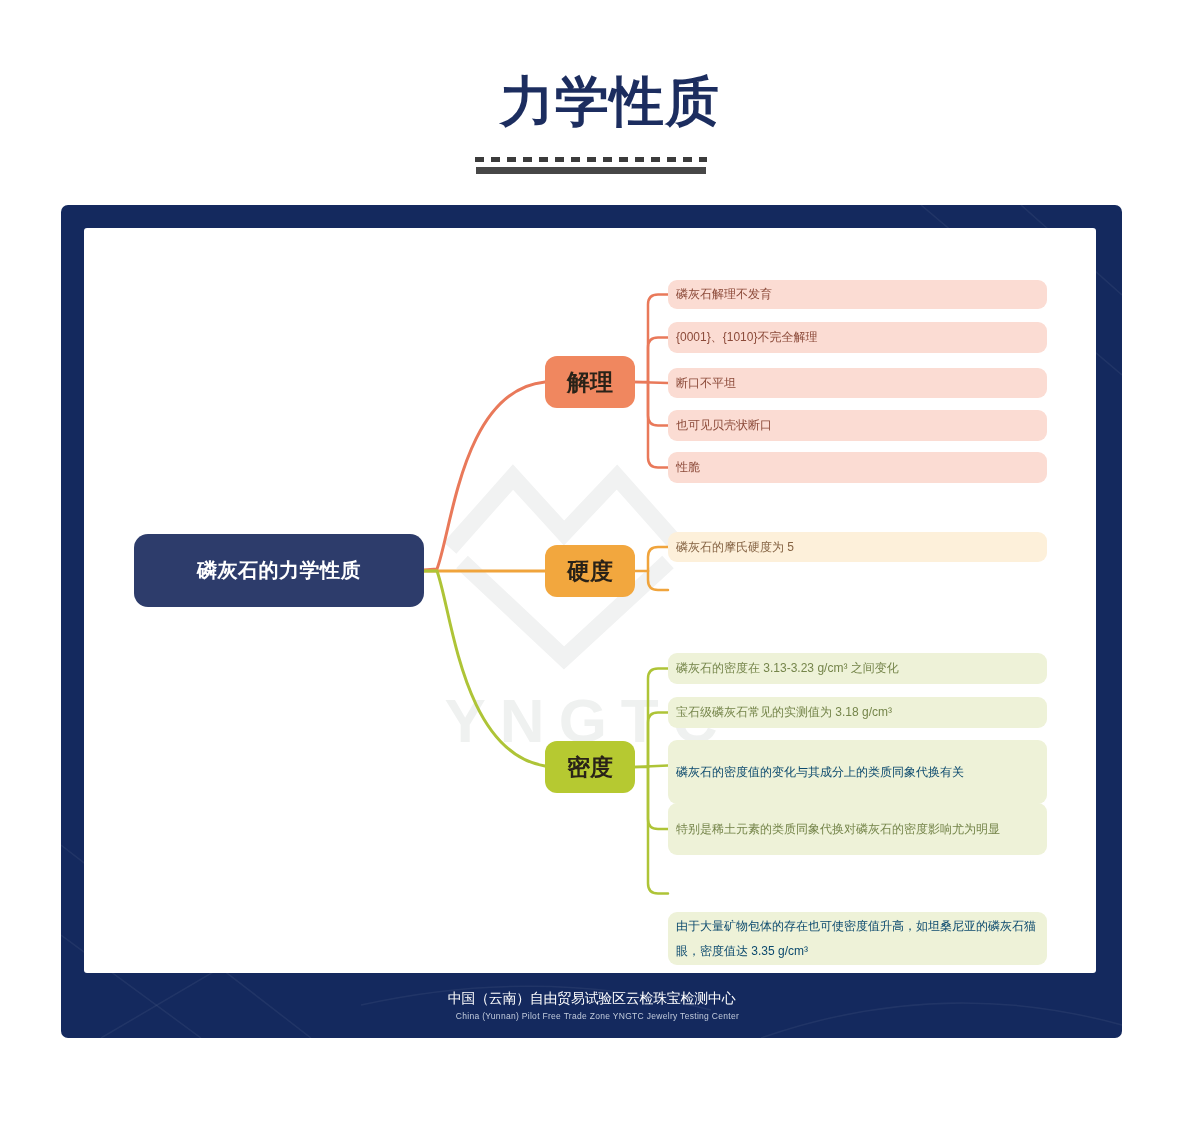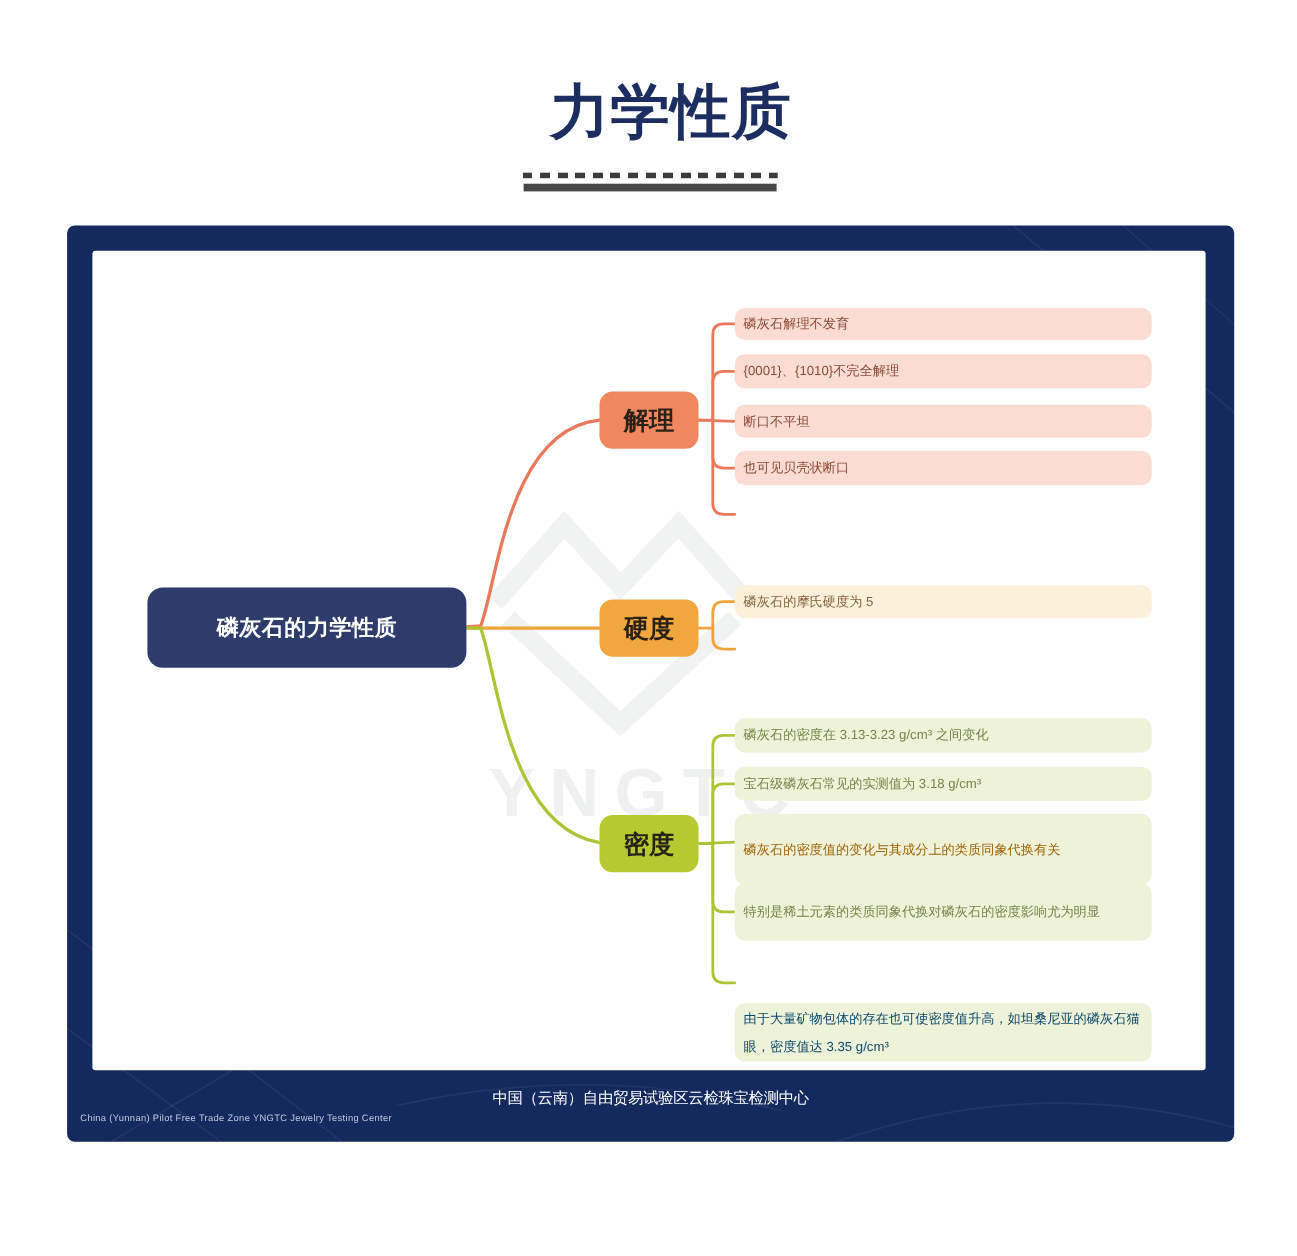--- a/index.html
+++ b/index.html
@@ -8,21 +8,21 @@
   .title { position:absolute; top:66px; left:0; width:100%; text-align:center; font-size:54px; font-weight:bold; letter-spacing:1px;padding-left:41px; }
   .u-dash { position:absolute; top:157px; left:475px; width:232px; height:5px; background:repeating-linear-gradient(90deg,#3b3b3b 0 9px,transparent 9px 16px); }
   .u-bar { position:absolute; top:167px; left:476px; width:230px; height:7px; background:#474747; }
   .frame { position:absolute; left:61px; top:205px; width:1061px; height:833px; border-radius:7px; }
   .card { position:absolute; left:84px; top:228px; width:1012px; height:745px; background:#ffffff; border-radius:3px; }
   svg.mm { position:absolute; left:0; top:0; width:1179px; height:1142px; }
   .root { position:absolute; left:134px; top:534px; width:290px; height:73px; border-radius:14px; display:flex; align-items:center; justify-content:center; font-size:20px; font-weight:bold; color:#ffffff; letter-spacing:0.5px; }
   .branch { position:absolute; left:545px; width:90px; height:52px; border-radius:12px; display:flex; align-items:center; justify-content:center; font-size:23px; font-weight:bold; color:#292218; }
   .leaf { position:absolute; left:668px; width:379px; border-radius:9px; display:flex; align-items:center; padding:2px 8px; font-size:12px; line-height:25px; }
   .f-cn { position:absolute; top:990px; left:61px; width:1061px; text-align:center; color:#ffffff; font-size:14px; font-weight:normal; letter-spacing:-0.3px; }
-  .f-en { position:absolute; top:1011px; left:61px; width:1061px; text-align:left; color:#c2cbdc; font-size:8.5px; letter-spacing:0.3px;padding-left:12px; }
+  .f-en { position:absolute; top:1011px; left:61px; width:1061px; text-align:center; color:#c2cbdc; font-size:8.5px; letter-spacing:0.3px;padding-left:12px; }
 </style>
 </head>
 <body>
 
 <div class="page">
   <div class="title" style="color: rgb(28, 45, 95);">力学性质</div>
   <div class="u-dash"></div>
   <div class="u-bar"></div>
 
   <div class="frame" style="background: rgb(20, 41, 94);">
@@ -85,24 +85,25 @@
   <div class="root" style="background: rgb(45, 60, 107);">磷灰石的力学性质</div>
 
   <div class="branch" style="top: 356px; background: rgb(240, 135, 95);">解理</div>
   <div class="branch" style="top: 545px; background: rgb(242, 167, 62);">硬度</div>
   <div class="branch" style="top: 741px; background: rgb(182, 201, 49);">密度</div>
 
   <div class="leaf" style="top: 280px; height: 29px; background: rgb(251, 220, 211); color: rgb(140, 74, 57);">磷灰石解理不发育</div>
   <div class="leaf" style="top: 322px; height: 31px; background: rgb(251, 220, 211); color: rgb(140, 74, 57);">{0001}、{1010}不完全解理</div>
   <div class="leaf" style="top: 368px; height: 30px; background: rgb(251, 220, 211); color: rgb(140, 74, 57);">断口不平坦</div>
   <div class="leaf" style="top: 410px; height: 31px; background: rgb(251, 220, 211); color: rgb(140, 74, 57);">也可见贝壳状断口</div>
+  <div class="leaf" style="top: 452px; height: 31px; background: rgb(251, 220, 211); color: rgb(140, 74, 57);">性脆</div>
 
   <div class="leaf" style="top: 532px; height: 30px; background: rgb(253, 240, 218); color: rgb(133, 99, 67);">磷灰石的摩氏硬度为 5</div>
 
   <div class="leaf" style="top: 653px; height: 31px; background: rgb(238, 242, 216); color: rgb(117, 133, 74);">磷灰石的密度在 3.13-3.23 g/cm³ 之间变化</div>
   <div class="leaf" style="top: 697px; height: 31px; background: rgb(238, 242, 216); color: rgb(117, 133, 74);">宝石级磷灰石常见的实测值为 3.18 g/cm³</div>
-  <div class="leaf" style="top: 740px; height: 64px; background: rgb(238, 242, 216); color: #a16207;">磷灰石的密度值的变化与其成分上的类质同象代换有关</div>
+  <div class="leaf" style="top: 740px; height: 64px; background: rgb(238, 242, 216); color: #0c4a6e;">磷灰石的密度值的变化与其成分上的类质同象代换有关</div>
   <div class="leaf" style="top: 803px; height: 52px; background: rgb(238, 242, 216); color: rgb(117, 133, 74);">特别是稀土元素的类质同象代换对磷灰石的密度影响尤为明显</div>
   <div class="leaf" style="top: 912px; height: 53px; background: rgb(238, 242, 216); color: #0c4a6e;">由于大量矿物包体的存在也可使密度值升高，如坦桑尼亚的磷灰石猫眼，密度值达 3.35 g/cm³</div>
 
   <div class="f-cn">中国（云南）自由贸易试验区云检珠宝检测中心</div>
   <div class="f-en">China (Yunnan) Pilot Free Trade Zone  YNGTC Jewelry Testing Center</div>
 </div>
 
 </body></html>

